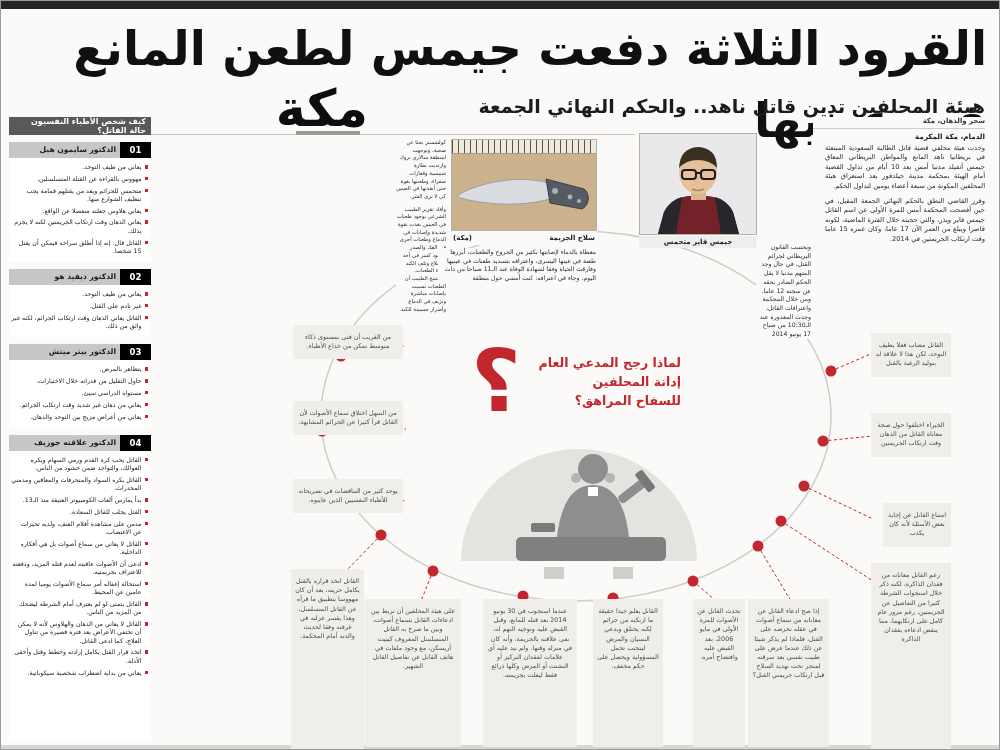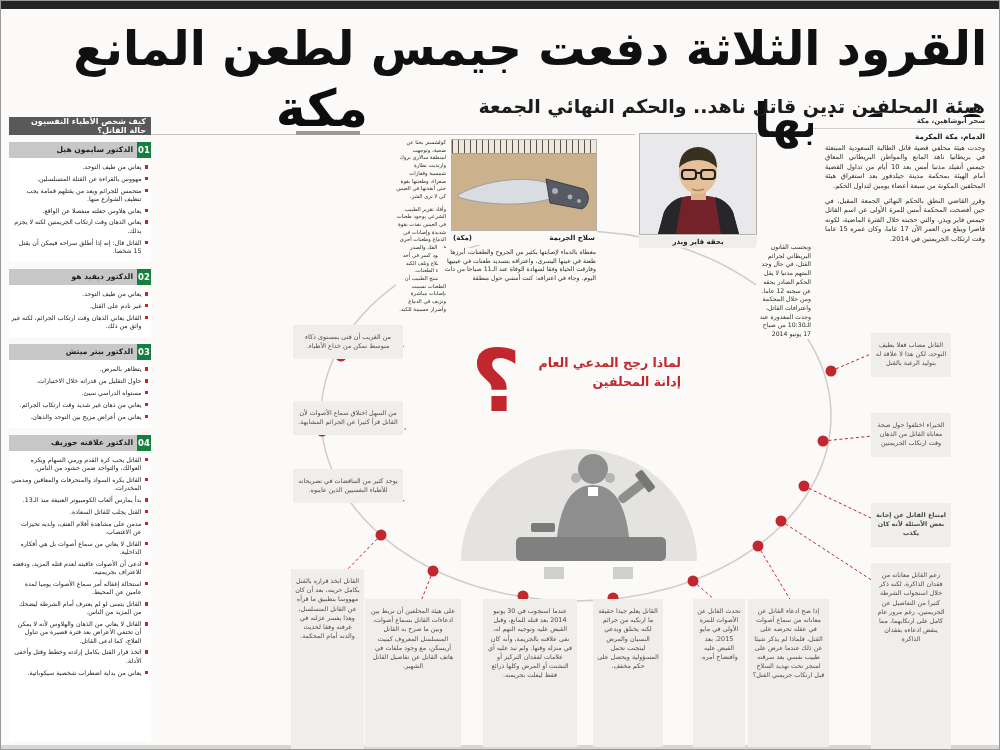--- a/index.html
+++ b/index.html
@@ -19,21 +19,21 @@
   .logo .logo-sub{height:4px;background:#9b9a97;margin:2px 8px 0 8px;}
 
   
   .sidebar{position:absolute;top:116px;right:848px;left:10px;width:142px;bottom:8px;
            display:flex;flex-direction:column;gap:7px;}
   .sb-title{background:#59595b;color:#fff;font-size:8px;font-weight:bold;
             padding:0 5px;text-align:right;}
   .doc{background:#ffffff;display:flex;flex-direction:column;}
   .doc:last-child{flex:1;}
   .doc-head{display:flex;background:#c7c7c7;height:16px;}
-  .doc-num{background:#15803d;color:#fff;font-size:8.5px;font-weight:bold;width:14px;
+  .doc-num{background:#000000;color:#fff;font-size:8.5px;font-weight:bold;width:31px;
            display:flex;align-items:center;justify-content:center;}
   .doc-name{flex:1;font-size:7.6px;font-weight:bold;color:#1d1d1d;padding:3px 4px 0 0;text-align:right;}
   .doc-points{padding:5px 3px 7px 2px;display:flex;flex-direction:column;gap:3.5px;}
   .pt{display:flex;gap:3px;font-size:6.3px;line-height:8.3px;color:#242424;text-align:right;}
   .pt .bullet{width:3.5px;height:3.5px;background:#c1272d;flex:none;margin-top:2px;}
 
   
   .col1{position:absolute;top:138px;right:553px;width:50px;background:#fbfaf8;z-index:3;
         font-size:5.3px;line-height:7.7px;text-align:right;color:#2c2c2c;}
   .col1 p{margin:0 0 5px 0;}
@@ -62,25 +62,25 @@
   
   .info-svg{position:absolute;top:0;left:0;z-index:1;pointer-events:none;}
   .q-mark{position:absolute;top:330px;right:478px;z-index:2;font-size:86px;font-weight:bold;
           color:#c1272d;line-height:100px;}
   .q-text{position:absolute;top:352px;right:318px;width:172px;z-index:2;font-size:12.5px;
           line-height:19px;font-weight:bold;color:#c1272d;text-align:right;}
   .qbox{position:absolute;z-index:2;background:#f0eeea;color:#4c4c4c;font-size:6.4px;
         line-height:9.2px;text-align:center;padding:8px 4px;box-sizing:border-box;}
   .lb1{right:596px;top:324px;width:110px;}
   .lb2{right:596px;top:400px;width:110px;}
-  .lb3{right:596px;top:468px;width:110px;}
+  .lb3{right:596px;top:478px;width:110px;}
   .lb4{right:635px;top:568px;width:73px;min-height:180px;}
   .rb1{right:48px;top:332px;width:80px;}
   .rb2{right:48px;top:412px;width:80px;}
-  .rb3{right:48px;top:502px;width:80px;font-weight:bold;}
+  .rb3{right:48px;top:502px;width:68px;}
   .rb4{right:48px;top:562px;width:80px;min-height:186px;}
   .bb1{right:170px;top:598px;width:81px;min-height:148px;}
   .bb2{right:254px;top:598px;width:52px;min-height:148px;}
   .bb3{right:336px;top:598px;width:70px;min-height:148px;}
   .bb4{right:422px;top:598px;width:94px;min-height:148px;}
   .bb5{right:538px;top:598px;width:96px;min-height:148px;}
 </style>
 </head>
 <body>
 
@@ -287,33 +287,34 @@
         <circle cx="780" cy="520" r="5.5"></circle>
       <circle cx="803" cy="485" r="5.5"></circle>
         <circle cx="822" cy="440" r="5.5"></circle>
       <circle cx="830" cy="370" r="5.5"></circle>
     </g>
   </svg>
 
   <div class="q-mark">؟</div>
   <div class="q-text">
     <div>لماذا رجح المدعي العام إدانة المحلفين</div>
+    <div>للسفاح المراهق؟</div>
   </div>
 
   <div id="boxes-layer">
       <div class="qbox lb1">من الغريب أن فتى بمستوى ذكاء متوسط تمكن من خداع الأطباء.</div>
       <div class="qbox lb2">من السهل اختلاق سماع الأصوات لأن القاتل قرأ كثيرا عن الجرائم المشابهة.</div>
       <div class="qbox lb3">يوجد كثير من التناقضات في تصريحاته للأطباء النفسيين الذين عاينوه.</div>
       <div class="qbox lb4">القاتل اتخذ قراره بالقتل بكامل حريته، بعد أن كان مهووسا بتطبيق ما قرأه عن القاتل المتسلسل، وهذا يفسر عزلته في غرفته وفقا لحديث والدته أمام المحكمة.</div>
       <div class="qbox rb1">القاتل مصاب فعلا بطيف التوحد، لكن هذا لا علاقة له بتوليد الرغبة بالقتل</div>
       <div class="qbox rb2">الخبراء اختلفوا حول صحة معاناة القاتل من الذهان وقت ارتكاب الجريمتين</div>
       <div class="qbox rb3">امتناع القاتل عن إجابة بعض الأسئلة لأنه كان يكذب</div>
       <div class="qbox rb4">زعم القاتل معاناته من فقدان الذاكرة، لكنه ذكر خلال استجواب الشرطة كثيرا من التفاصيل عن الجريمتين، رغم مرور عام كامل على ارتكابهما، مما ينقض ادعاءه بفقدان الذاكرة</div>
       <div class="qbox bb1">إذا صح ادعاء القاتل عن معاناته من سماع أصوات في عقله تحرضه على القتل، فلماذا لم يذكر شيئا عن ذلك عندما عرض على طبيب نفسي بعد سرقته لمتجر تحت تهديد السلاح قبل ارتكاب جريمتي القتل؟</div>
-      <div class="qbox bb2">تحدث القاتل عن الأصوات للمرة الأولى في مايو 2015، بعد القبض عليه وافتضاح أمره.</div>
+      <div class="qbox bb2">تحدث القاتل عن الأصوات للمرة الأولى في مايو 2006، بعد القبض عليه وافتضاح أمره.</div>
       <div class="qbox bb3">القاتل يعلم جيدا حقيقة ما ارتكبه من جرائم لكنه يختلق ويدعي النسيان والمرض ليتجنب تحمل المسؤولية ويحصل على حكم مخفف.</div>
       <div class="qbox bb4">عندما استجوب في 30 يونيو 2014 بعد قتله للمانع، وقبل القبض عليه وتوجيه التهم له، نفى علاقته بالجريمة، وأنه كان في منزله وقتها. ولم تبد عليه أي علامات لفقدان التركيز أو التشتت أو المرض وكلها ذرائع فقط ليفلت بجريمته.</div>
       <div class="qbox bb5">على هيئة المحلفين أن تربط بين ادعاءات القاتل بسماع أصوات، وبين ما صرح به القاتل المتسلسل المعروف كينيت أريسكن، مع وجود ملفات في هاتف القاتل عن تفاصيل القاتل الشهير.</div>
     </div>
 
   <div class="col1">
     <p>كولشستر بحثا عن ضحية، وتوجهت لمنطقة سالاري بروك وارتديت نظارة شمسية وقفازات صفراء، وطعنتها بقوة حتى أنفذتها في العينين كي لا ترى الشر.</p>
     <p>وأفاد تقرير الطبيب الشرعي بوجود طعنات في العينين نفذت بقوة شديدة وإصابات في الدماغ وطعنات أخرى في الفك والصدر ووجود كسر في أحد الأضلاع وتلف الكبد جراء الطعنات. واستنتج الطبيب أن الطعنات تسببت بإصابات مباشرة ونزيف في الدماغ وأضرار جسيمة للكبد.</p>
   </div>
 
@@ -344,24 +345,24 @@
         <path d="M99,100 L93,78 Q87,66 75,63 L81,100 Z" fill="#26262b"></path>
         <rect x="51" y="52" width="15" height="14" fill="#dcb58e"></rect>
         <ellipse cx="58" cy="38" rx="19" ry="22" fill="#e6c09a"></ellipse>
         <path d="M39,34 Q40,14 58,13 Q77,14 77,34 Q70,26 58,26 Q46,26 39,34 Z" fill="#39301f"></path>
         <rect x="42" y="36" width="14" height="9" rx="3" fill="none" stroke="#1d1d1d" stroke-width="2"></rect>
         <rect x="61" y="36" width="14" height="9" rx="3" fill="none" stroke="#1d1d1d" stroke-width="2"></rect>
         <line x1="56" y1="39" x2="61" y2="39" stroke="#1d1d1d" stroke-width="2"></line>
         <path d="M52,55 Q58,58 64,55" stroke="#b08860" stroke-width="1.5" fill="none"></path>
       </svg>
     </div>
-    <figcaption class="portrait-cap">بحقه فاير ويذر</figcaption>
+    <figcaption class="portrait-cap">جيمس فاير متحمس</figcaption>
   </figure>
   <p class="midcol">وبحسب القانون البريطاني لجرائم القتل، في حال وجد المتهم مذنبا لا يقل الحكم الصادر بحقه عن سجنه 12 عاما. ومن خلال المحكمة واعترافات القاتل، وجدت المغدورة عند الـ10:30 من صباح 17 يونيو 2014</p>
 
   <div class="rightcol">
-    <div class="byline">سحر أبوشاهين، مكة</div>
+    <div class="byline">سحر والذهان، مكة</div>
     <hr class="rc-rule">
     <div class="dateline">الدمام، مكة المكرمة</div>
     <p>وجدت هيئة محلفي قضية قاتل الطالبة السعودية المبتعثة في بريطانيا ناهد المانع والمواطن البريطاني المعاق جيمس أتفيلد مذنبا أمس بعد 10 أيام من تداول القضية أمام الهيئة بمحكمة مدينة جيلدفور بعد استغراق هيئة المحلفين المكونة من سبعة أعضاء يومين لتداول الحكم.</p>
     <p>وقرر القاضي النطق بالحكم النهائي الجمعة المقبل، في حين أفصحت المحكمة أمس للمرة الأولى عن اسم القاتل جيمس فاير ويذر، والتي حجبته خلال الفترة الماضية، لكونه قاصرا ويبلغ من العمر الآن 17 عاما، وكان عمره 15 عاما وقت ارتكاب الجريمتين في 2014.</p>
   </div>
 </div>
 
 </body></html>

